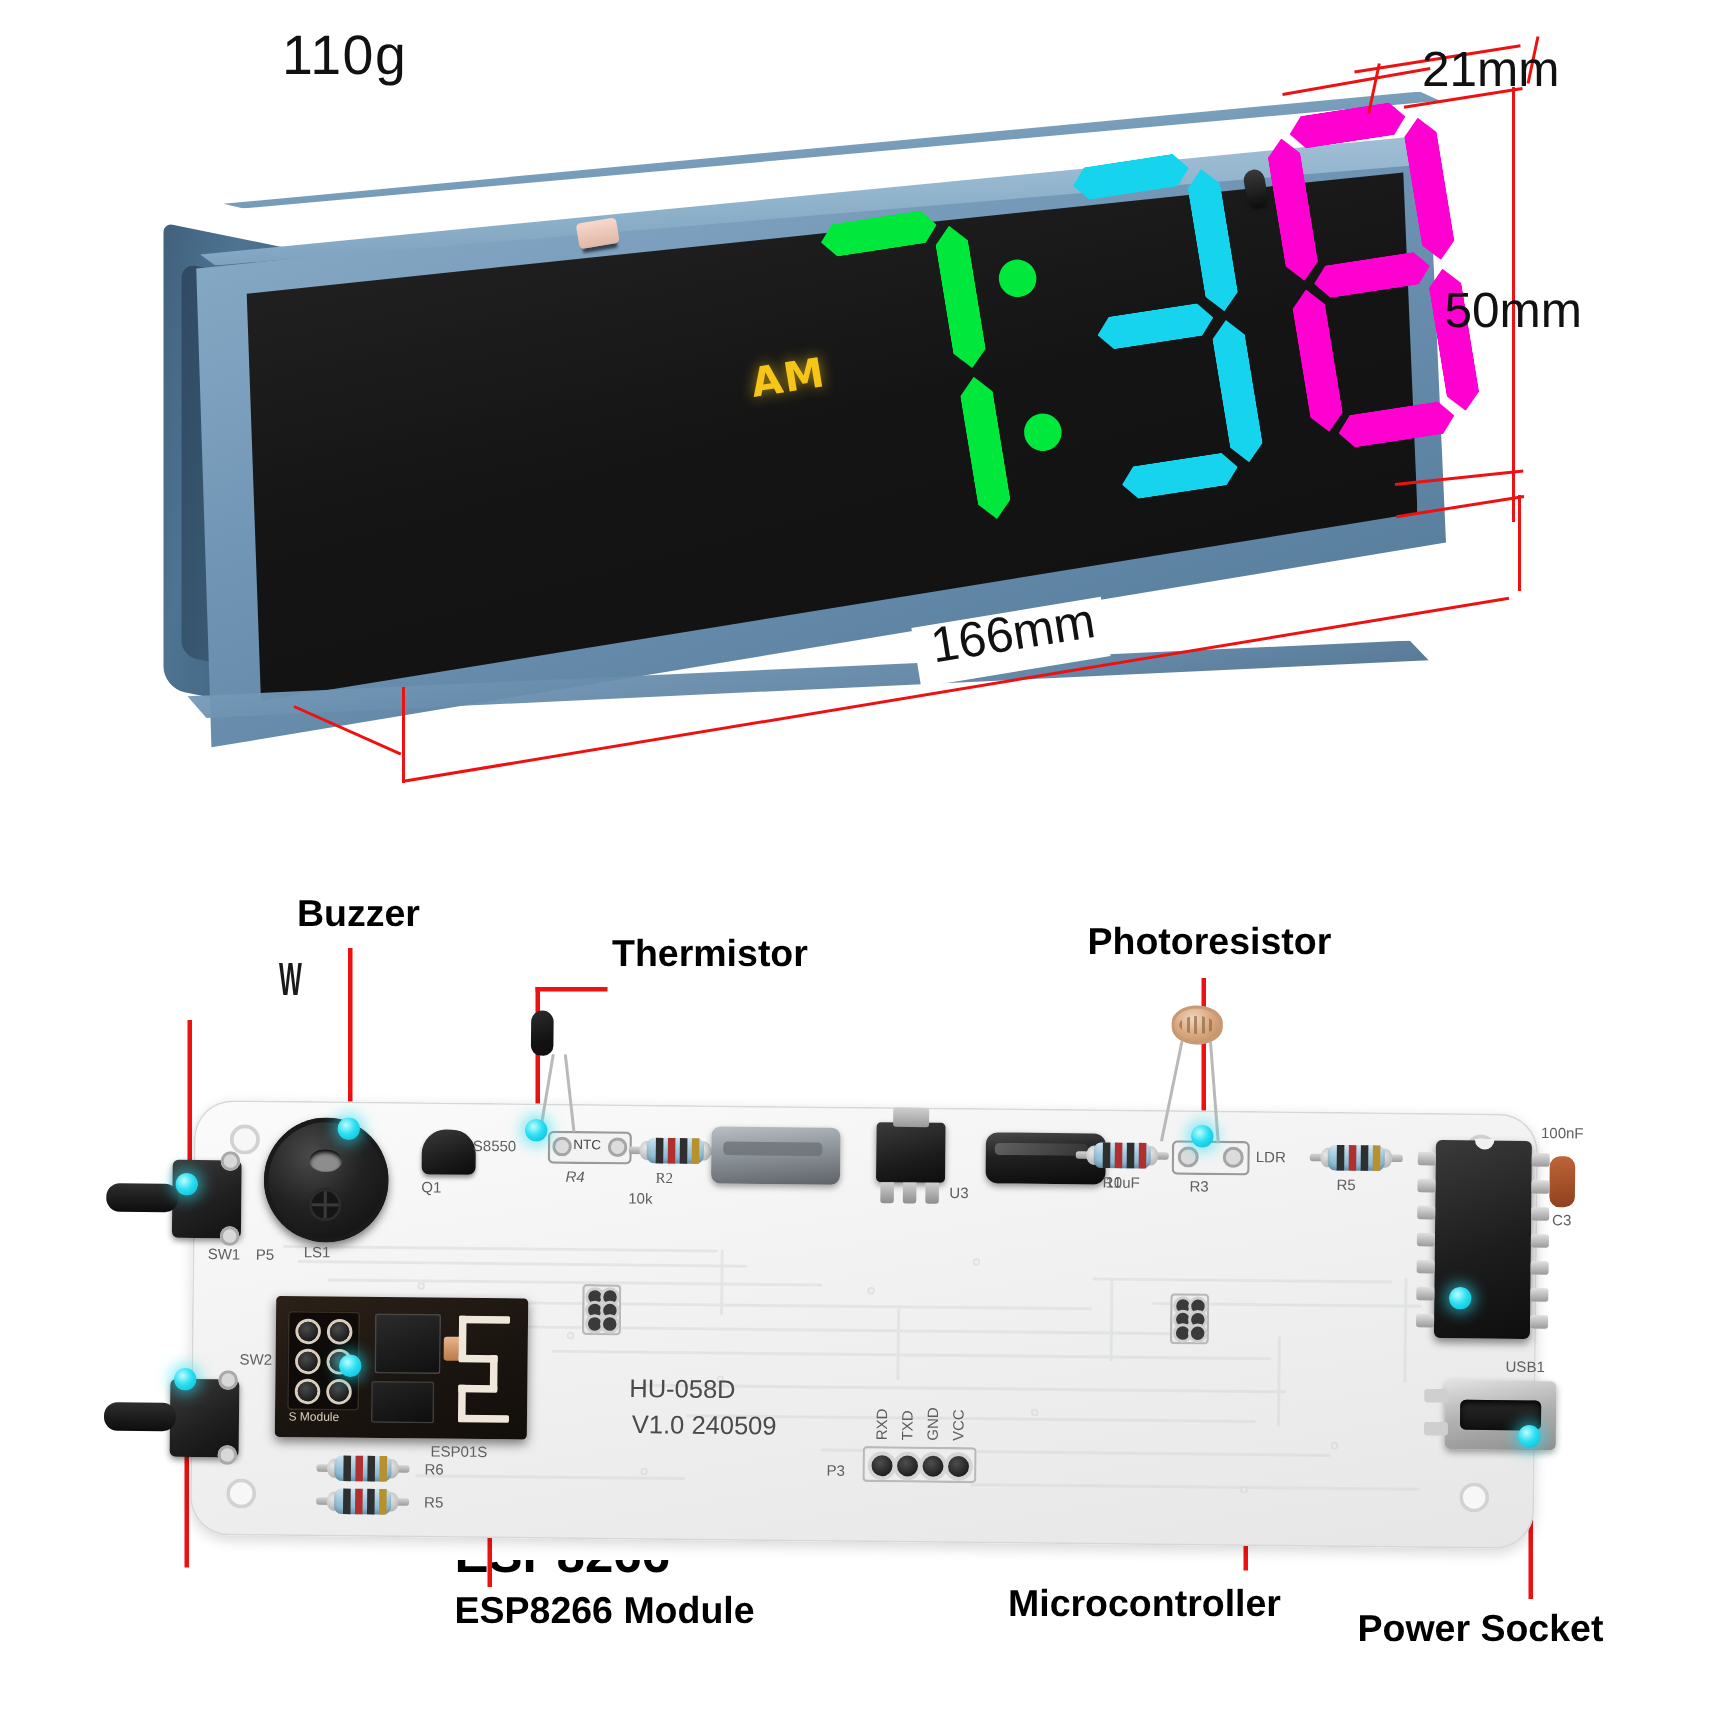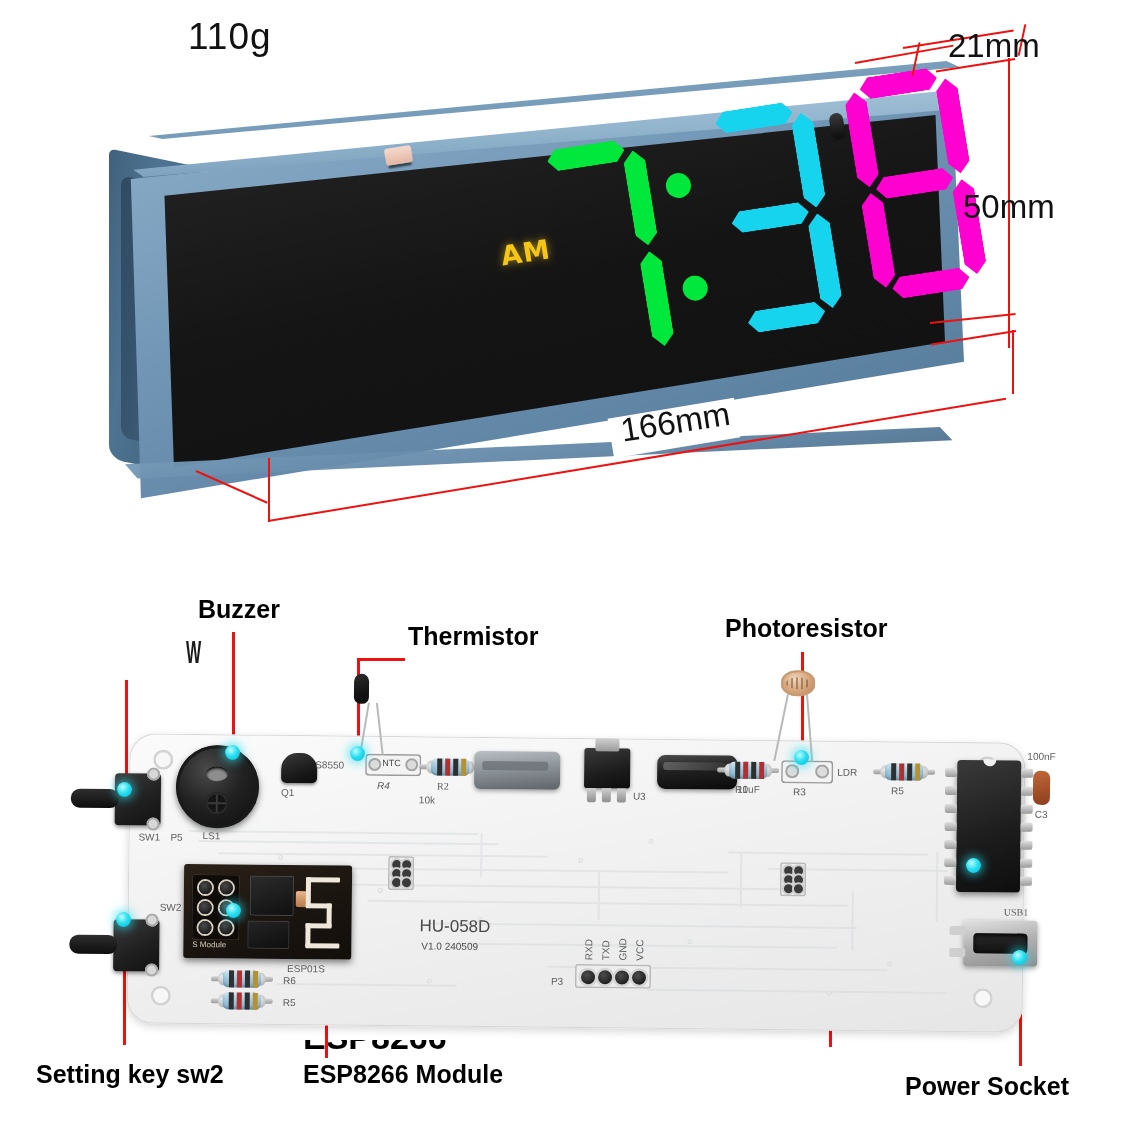--- a/index.html
+++ b/index.html
@@ -149,21 +149,21 @@
        background:#e9e9e9;box-shadow:inset 0 0 0 1px #c3c8cc;}
 
   
   .mhole{position:absolute;width:20px;height:20px;border-radius:50%;
          background:#f7f7f7;box-shadow:inset 0 0 0 2.5px #d2d2d2;}
 
   
   .silk{position:absolute;color:#5e5e5e;font-size:10px;
         font-family:"Liberation Sans",sans-serif;white-space:nowrap;}
   .silk.big{color:#4a4a4a;font-size:17px;}
-  .silk.mid{color:#4a4a4a;font-size:10px;}
+  .silk.mid{color:#4a4a4a;font-size:17px;}
   .silk.rot{transform:rotate(-90deg);transform-origin:left top;}
 
   
   .switch{position:absolute;width:46px;height:52px;border-radius:4px;
     background:linear-gradient(150deg,#3c3c3c 0%,#202020 55%,#111 100%);
     box-shadow:0 2px 4px rgba(0,0,0,.45);}
   .switch .stem{position:absolute;left:-44px;top:16px;width:48px;height:19px;
     border-radius:9px;background:linear-gradient(180deg,#2e2e2e,#0d0d0d);}
   .switch .pad{position:absolute;width:13px;height:13px;border-radius:50%;
     background:#d8d8d8;box-shadow:inset 0 0 0 2px #a9a9a9;}
@@ -388,27 +388,27 @@
   <div id="pcb-section">
 
     <div id="sw1-ghost">W</div>
 
     <div class="callout" style="left:198px;top:35px;font-size:25px;">Buzzer</div>
 
     <div class="callout" style="left:408px;top:62px;font-size:25px;">Thermistor</div>
 
     <div class="callout" style="left:725px;top:54px;font-size:25px;">Photoresistor</div>
 
-    <div class="callout" style="left:36px;top:500px;font-size:25px;">Setting key sw2</div>
 
     <div id="esp-ghost">
       <span>ESP8266</span>
     </div>
     <div class="callout" style="left:303px;top:500px;font-size:25px;">ESP8266 Module</div>
 
+    <div class="callout" style="left:672px;top:495px;font-size:25px;">Microcontroller</div>
 
     <div class="callout" style="left:905px;top:512px;font-size:25px;">Power Socket</div>
 
     <div class="lead v" style="left:125px;top:120px;height:110px;"></div>
     <div class="lead v" style="left:232px;top:72px;height:120px;"></div>
     <div class="lead v" style="left:357px;top:98px;height:95px;"></div>
     <div class="lead h" style="left:357px;top:98px;width:48px;"></div>
     <div class="lead v" style="left:801px;top:92px;height:105px;"></div>
     <div class="lead v" style="left:123px;top:360px;height:125px;"></div>
     <div class="lead v" style="left:325px;top:350px;height:148px;"></div>
@@ -568,21 +568,21 @@
         <div class="pin" style="left:64px;top:8px;"></div>
         <div class="pin" style="left:64px;top:26px;"></div>
         <div class="pin" style="left:64px;top:44px;"></div>
         <div class="pin" style="left:64px;top:62px;"></div>
         <div class="pin" style="left:64px;top:80px;"></div>
         <div class="pin" style="left:64px;top:98px;"></div>
         <div class="pin" style="left:64px;top:116px;"></div>
       </div>
       <div class="silk" style="left:846px;top:154px;margin-top:30px;">U4</div>
 
-      <div class="silk" style="left:876px;top:164px;font-family:Liberation Serif, serif;">USB1</div>
+      <div class="silk" style="left:876px;top:164px;">USB1</div>
       <div id="usb">
         <div class="mouth"></div>
         <div class="wing" style="left:-14px;top:6px;"></div>
         <div class="wing" style="left:-14px;top:28px;"></div>
       </div>
 
       <div class="switch" style="left:-14px;top:186px;">
         <div class="stem"></div>
         <div class="pad" style="left:32px;top:-6px;"></div>
         <div class="pad" style="left:32px;top:44px;"></div>

